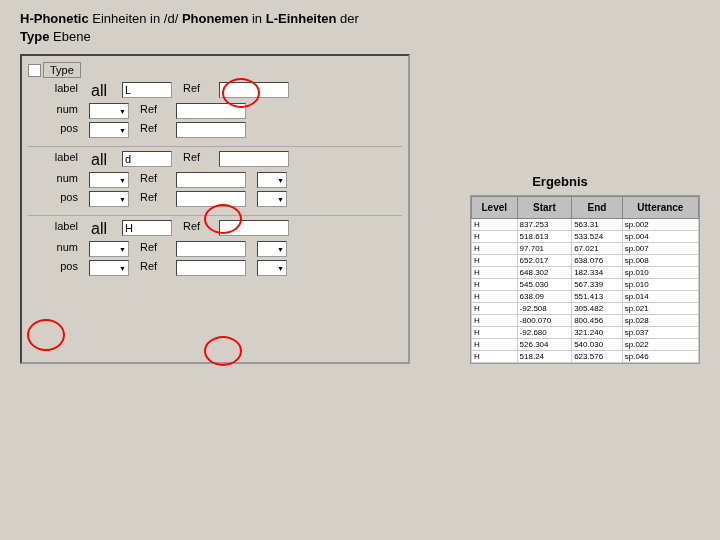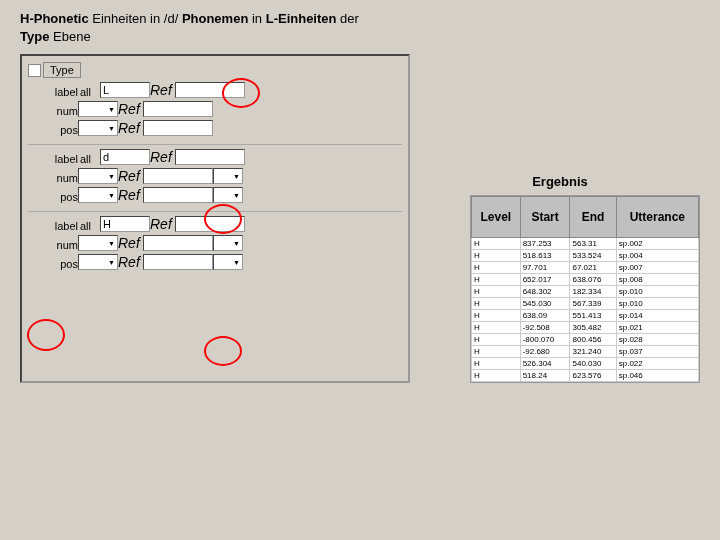--- a/index.html
+++ b/index.html
@@ -56,22 +56,22 @@
       color: #000;
       overflow: hidden;
     }
     .result-table table {
       width: 100%;
       border-collapse: collapse;
     }
     .result-table th {
       background: #c0c0c0;
       border: 1px solid #888;
-      padding: 13px 2px;
-      font-size: 12px;
+      padding: 5px 2px;
+      font-size: 10px;
       font-weight: bold;
       text-align: center;
     }
     .result-table td {
       border: 1px solid #ccc;
       padding: 1px 2px;
       font-size: 8px;
     }
     
     .section {
@@ -110,32 +110,32 @@
       border: 1px solid #888;
       padding: 1px 6px;
       font-size: 11px;
       margin-left: 2px;
     }
     .row-group {
       margin-left: 20px;
     }
     .field-row {
       display: flex;
-      align-items: flex-end;
+      align-items: flex-start;
       margin-bottom: 3px;
-      gap: 0;
+      gap: 11px;
     }
     .field-label {
       width: 30px;
       font-size: 11px;
       text-align: right;
       color: #000;
     }
     .field-all-label {
-      font-size: 11px;
+      font-size: 16px;
       margin-left: 2px;
       width: 20px;
     }
     .text-input {
       background: #fff;
       border: 1px inset #999;
       height: 16px;
       font-size: 11px;
       padding: 1px 2px;
     }
@@ -154,24 +154,23 @@
       display: flex;
       align-items: center;
       justify-content: space-between;
       padding: 0 2px;
       cursor: pointer;
     }
     .select-arrow {
       font-size: 7px;
     }
     .ref-label {
-      font-size: 14px;
+      font-size: 11px;
       color: #000;
       width: 25px;
-      font-style: italic;
     }
     
     .circle-annotation {
       position: absolute;
       border: 2px solid red;
       border-radius: 50%;
       pointer-events: none;
     }
     .divider {
       border: none;

